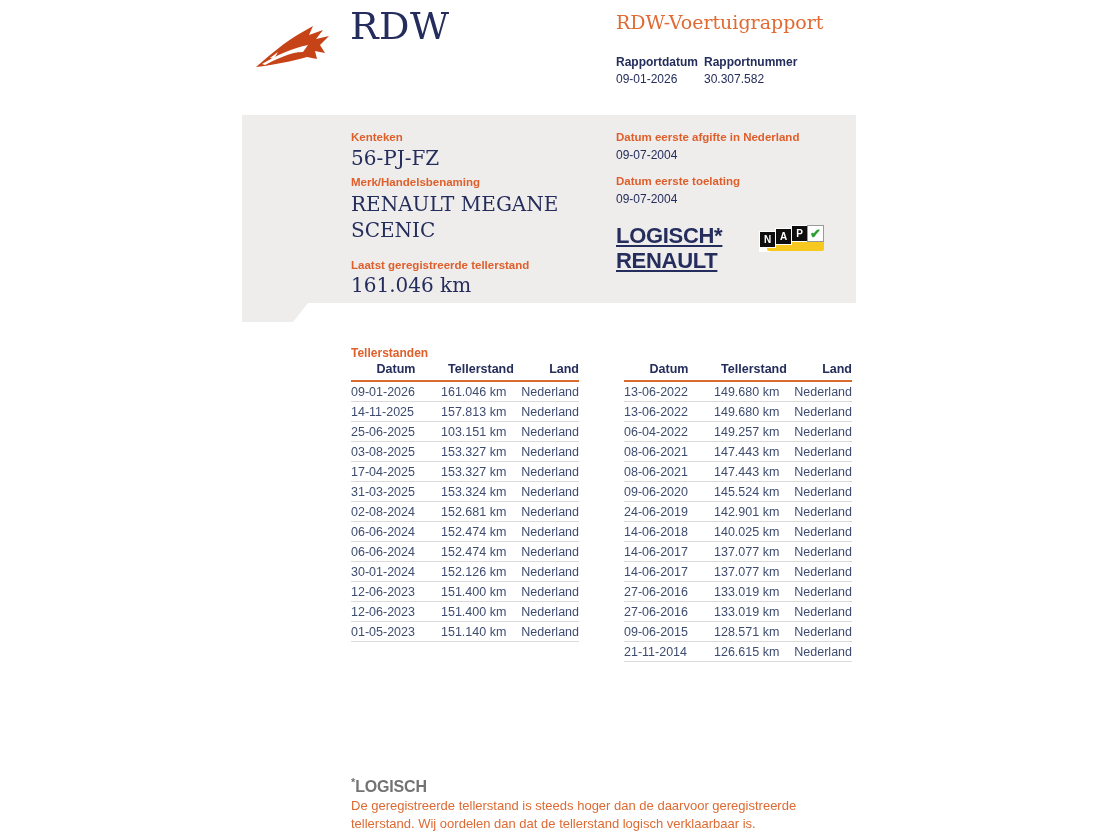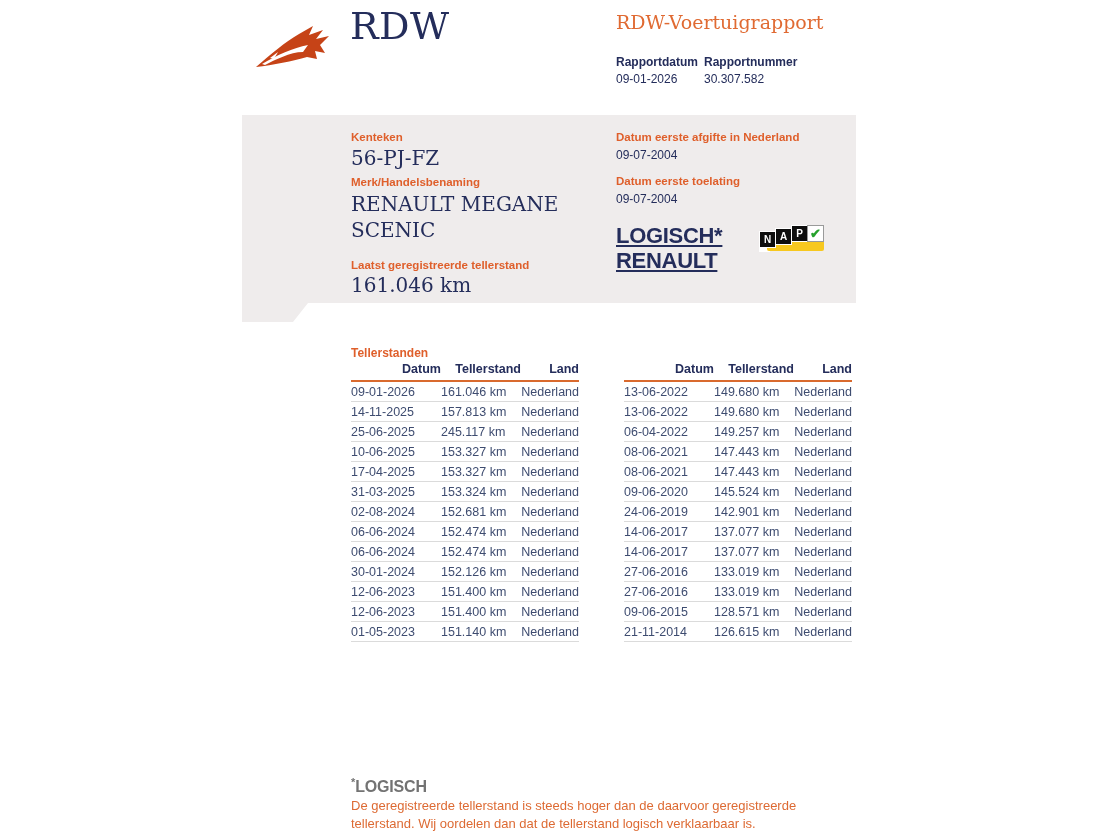--- a/index.html
+++ b/index.html
@@ -34,21 +34,21 @@
   .nap-tile{position:absolute;width:15px;height:15px;background:#0E0E0E;border:1px solid #fff;
             color:#fff;font-size:10px;font-weight:bold;display:flex;align-items:center;justify-content:center;}
   .nap-n{left:1px;top:8px;} .nap-a{left:17px;top:5px;} .nap-p{left:33px;top:2px;}
   .nap-check{position:absolute;left:49px;top:2px;width:15px;height:15px;background:#fff;border:1px solid #9a9a9a;
              color:#27A12D;font-size:13px;font-weight:bold;display:flex;align-items:center;justify-content:center;}
 
   
   .section-label{position:absolute;left:351px;top:346px;font-size:12px;font-weight:bold;color:#DF5F2B;}
   .km-table{position:absolute;top:362px;width:228px;border-collapse:collapse;table-layout:fixed;}
   .km-table.left{left:351px;} .km-table.right{left:624px;}
-  .km-table th{font-size:12.5px;font-weight:bold;color:#242D5B;text-align:right;
+  .km-table th{font-size:12.5px;font-weight:bold;color:#242D5B;text-align:center;
                padding:0 0 4px 0;border-bottom:2px solid #D96A2E;}
   .km-table th:nth-child(1){width:90px;} .km-table th:nth-child(2){width:80px;}
   .km-table th:nth-child(3){width:58px;text-align:right;}
   .km-table td{font-size:12.5px;color:#3E4C70;padding:3px 0 2px 0;border-bottom:1px solid #DBDBDB;}
   .km-table td:nth-child(3){text-align:right;}
 
   
   .footnote-head{position:absolute;left:351px;top:776px;color:#737373;}
   .footnote-star{font-size:11px;font-weight:bold;vertical-align:6px;}
   .footnote-title{font-size:16px;font-weight:bold;letter-spacing:-.2px;}
@@ -129,25 +129,25 @@
           <td>161.046 km</td>
           <td>Nederland</td>
         </tr>
         <tr>
           <td>14-11-2025</td>
           <td>157.813 km</td>
           <td>Nederland</td>
         </tr>
         <tr>
           <td>25-06-2025</td>
-          <td>245.117 km</td>
-          <td>Nederland</td>
-        </tr>
-        <tr>
-          <td>10-06-2025</td>
+          <td>103.151 km</td>
+          <td>Nederland</td>
+        </tr>
+        <tr>
+          <td>03-08-2025</td>
           <td>153.327 km</td>
           <td>Nederland</td>
         </tr>
         <tr>
           <td>17-04-2025</td>
           <td>153.327 km</td>
           <td>Nederland</td>
         </tr>
         <tr>
           <td>31-03-2025</td>
@@ -230,20 +230,25 @@
           <td>09-06-2020</td>
           <td>145.524 km</td>
           <td>Nederland</td>
         </tr>
         <tr>
           <td>24-06-2019</td>
           <td>142.901 km</td>
           <td>Nederland</td>
         </tr>
         <tr>
+          <td>14-06-2018</td>
+          <td>140.025 km</td>
+          <td>Nederland</td>
+        </tr>
+        <tr>
           <td>14-06-2017</td>
           <td>137.077 km</td>
           <td>Nederland</td>
         </tr>
         <tr>
           <td>14-06-2017</td>
           <td>137.077 km</td>
           <td>Nederland</td>
         </tr>
         <tr>

